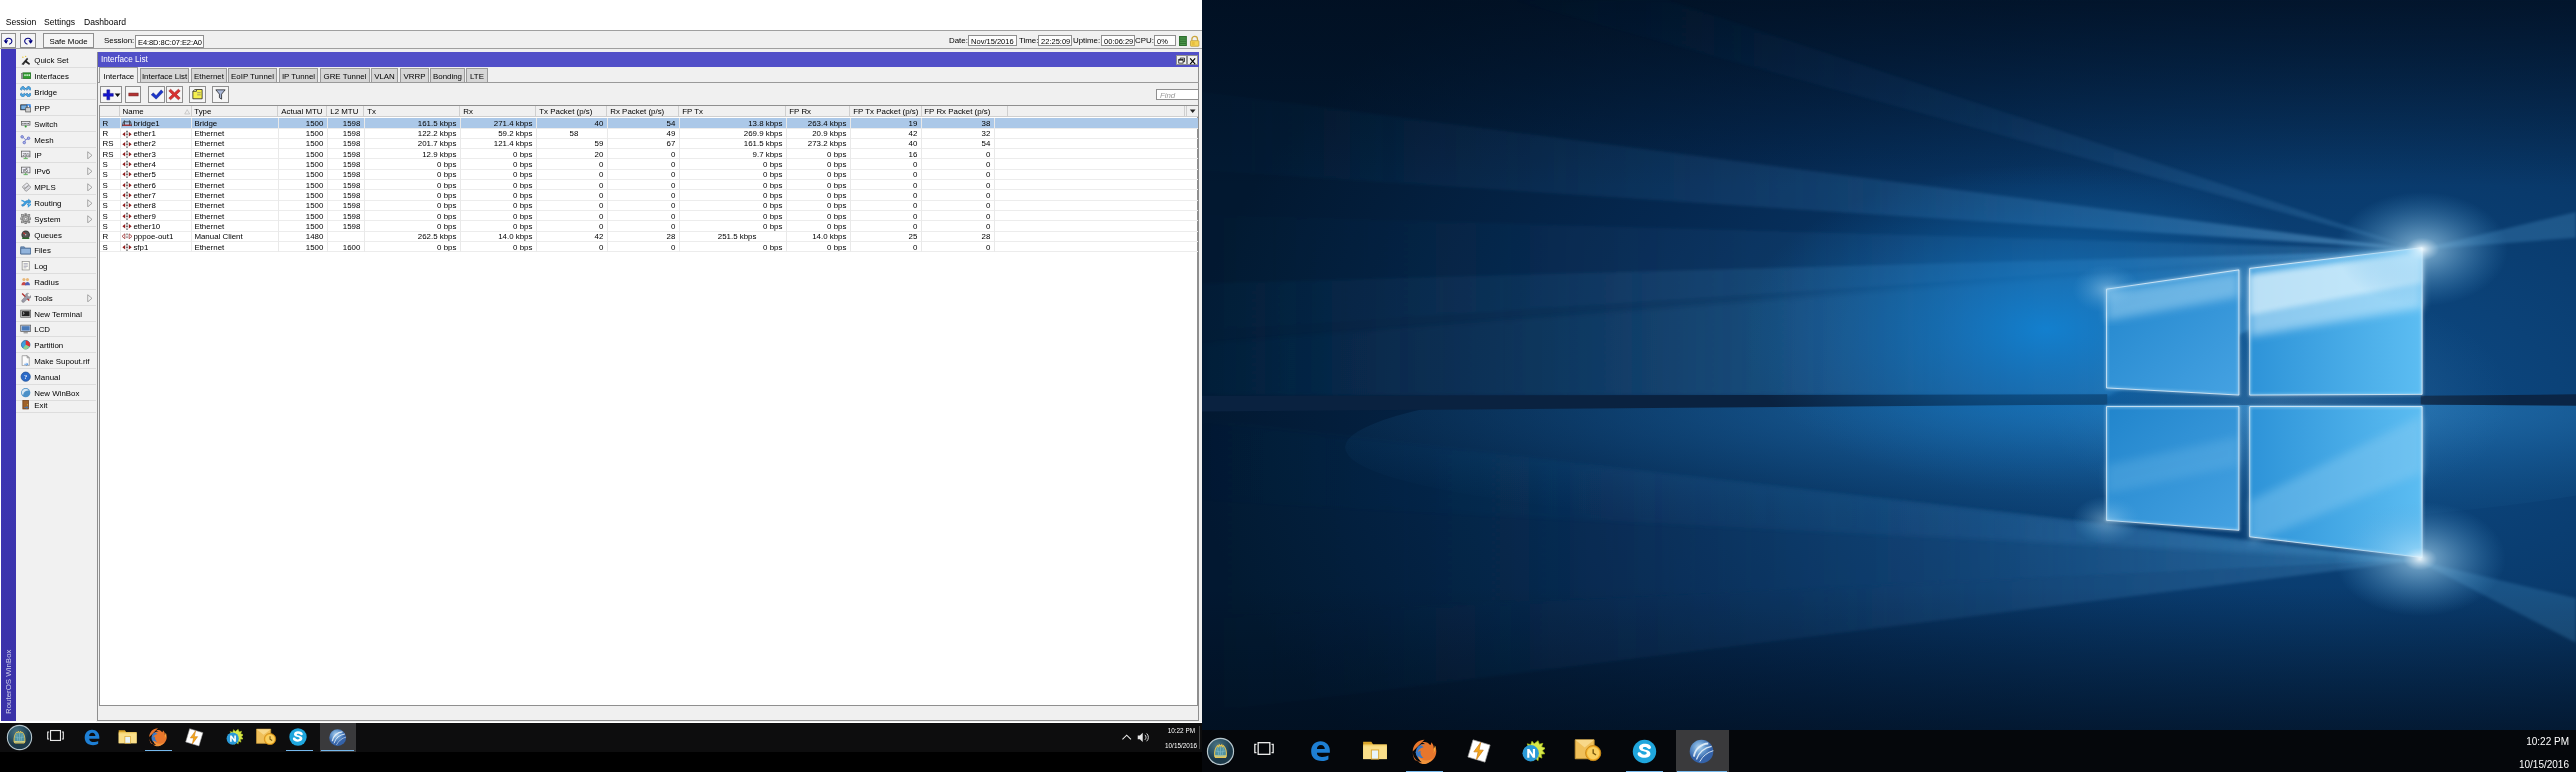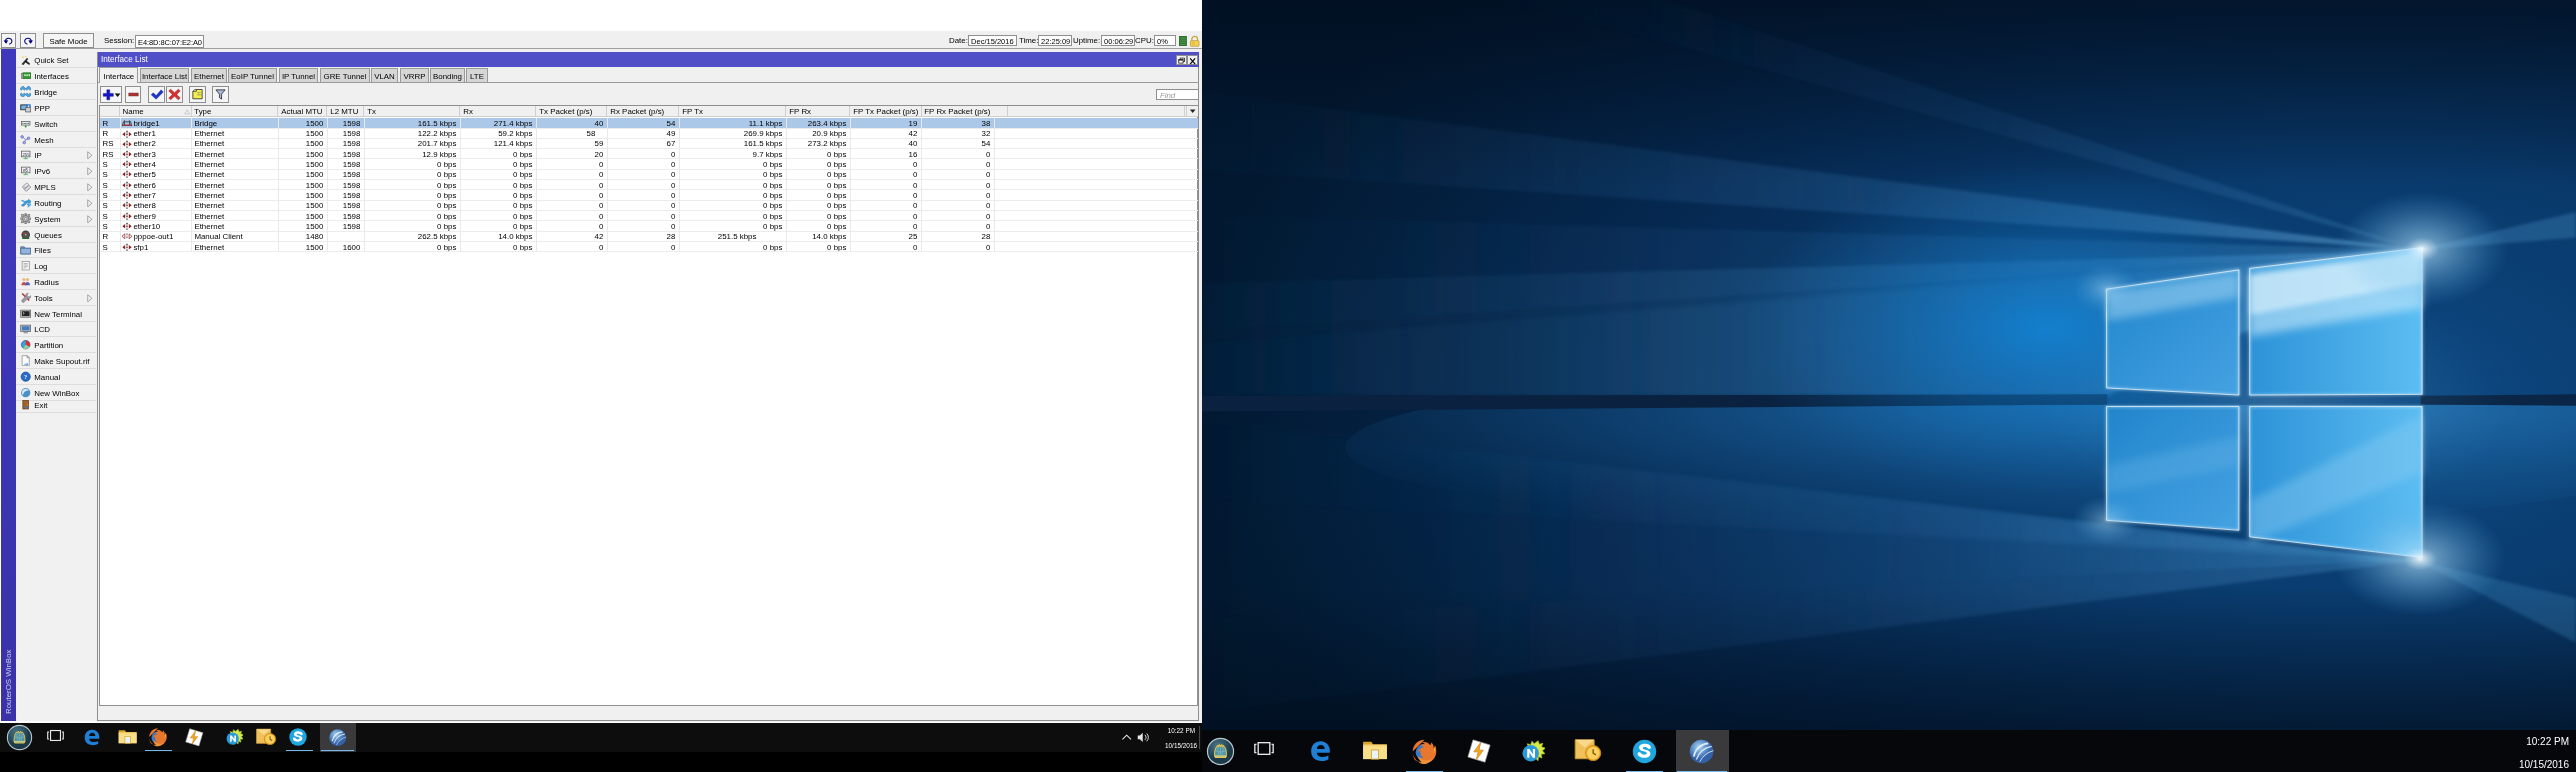--- a/index.html
+++ b/index.html
@@ -59,38 +59,43 @@
 #ltask { position:absolute; left:0; top:723px; width:1202px; height:29px; background:#0d0d0e; }
 #rtask { position:absolute; left:0px; top:730px; width:1374px; height:43px; background:#05070b; }
 .ticon { position:absolute; }
 .underline { position:absolute; height:1.4px; background:#76b9ed; }
 #rightmon { position:absolute; left:1202px; top:0; width:1374px; height:773px; background:#02101f; }
 .trayclock { position:absolute; color:#fff; text-align:right; }
 </style></head>
 <body>
 <div id="leftmon">
  <div id="app">
+  <div id="menubar">
+    <span style="left:5.7px">Session</span>
+        <span style="left:44px">Settings</span>
+        <span style="left:84px">Dashboard</span>
+  </div>
   <div id="toolbar">
     <div class="tbtn" style="left:1.4px;width:15px">
       <svg width="13.6" height="13.6" viewBox="0 0 19 19">
             <path d="M5.5 12.5 A4.6 4.2 0 1 1 10 14.2" fill="none" stroke="#000080" stroke-width="1.5"></path>
             <path d="M2.2 9.2 l3.8 4.6 l2.6-5.2 z" fill="#000080"></path>
           </svg>
     </div>
     <div class="tbtn" style="left:20px;width:15.7px">
       <svg width="13.6" height="13.6" viewBox="0 0 19 19">
             <path d="M13.5 12.5 A4.6 4.2 0 1 0 9 14.2" fill="none" stroke="#000080" stroke-width="1.5"></path>
             <path d="M16.8 9.2 l-3.8 4.6 l-2.6-5.2 z" fill="#000080"></path>
           </svg>
     </div>
     <div class="tbtn" style="left:43px;width:51px;font-size:7.9px;text-align:center;padding-top:2.9px">Safe Mode</div>
     <span class="lbl" style="left:104px;top:5px">Session:</span>
     <div class="fld" style="left:135px;top:3.6px;width:69px;height:13.6px;padding:2.1px 0 0 2.1px;font-size:7.5px;letter-spacing:-0.1px">E4:8D:8C:07:E2:A0</div>
     <span class="lbl" style="left:949px;top:5px">Date:</span>
-    <div class="fld" style="left:968px;top:4.3px;width:49px;height:10.7px;padding:0.7px 0 0 2.1px">Dec/15/2016</div>
+    <div class="fld" style="left:968px;top:4.3px;width:49px;height:10.7px;padding:0.7px 0 0 2.1px">Nov/15/2016</div>
     <span class="lbl" style="left:1019px;top:5px">Time:</span>
     <div class="fld" style="left:1038px;top:4.3px;width:34px;height:10.7px;padding:0.7px 0 0 2.1px">22:25:09</div>
     <span class="lbl" style="left:1073px;top:5px">Uptime:</span>
     <div class="fld" style="left:1101px;top:4.3px;width:34px;height:10.7px;padding:0.7px 0 0 2.1px">00:06:29</div>
     <span class="lbl" style="left:1135px;top:5px">CPU:</span>
     <div class="fld" style="left:1154px;top:4.3px;width:21.5px;height:10.7px;padding:0.7px 0 0 2.1px">0%</div>
     <svg class="abs" style="left:1179px;top:5px" width="7.9" height="10" viewBox="0 0 11 14">
           <rect x="0" y="0" width="11" height="14" fill="#2d6e2d"></rect>
           <rect x="1.5" y="2" width="8" height="1.6" fill="#4e9a4e"></rect>
           <rect x="1.5" y="5" width="8" height="1.6" fill="#4e9a4e"></rect>
@@ -443,40 +448,40 @@
                   <line x1="1" y1="8.7" x2="13" y2="8.7" stroke="#9e2020" stroke-width="1.8"></line>
                 </svg></span>
               <span class="cell" style="left:33px">bridge1</span>
               <span class="cell" style="left:94px">Bridge</span>
               <span class="cell num" style="left:159px;width:64px">1500</span>
               <span class="cell num" style="left:196px;width:64px">1598</span>
               <span class="cell num" style="left:292px;width:64px">161.5 kbps</span>
               <span class="cell num" style="left:368px;width:64px">271.4 kbps</span>
               <span class="cell num" style="left:439px;width:64px">40</span>
               <span class="cell num" style="left:511px;width:64px">54</span>
-              <span class="cell num" style="left:618px;width:64px">11.1 kbps</span>
+              <span class="cell num" style="left:618px;width:64px">13.8 kbps</span>
               <span class="cell num" style="left:682px;width:64px">263.4 kbps</span>
               <span class="cell num" style="left:753px;width:64px">19</span>
               <span class="cell num" style="left:826px;width:64px">38</span>
             </div>
             <div class="rowline" style="top:9.6px"></div>
             <div class="row" style="top:10.3px">
               <span class="cell" style="left:2.1px">R</span>
               <span class="cell" style="left:22px;top:1.4px"><svg width="10" height="8.6" viewBox="0 0 14 12">
                   <path d="M0.5 6 l4-3.2 v6.4 z" fill="#8e1a1a"></path>
                   <path d="M13.5 6 l-4-3.2 v6.4 z" fill="#8e1a1a"></path>
                   <line x1="7" y1="1" x2="7" y2="11" stroke="#222" stroke-width="1.7" stroke-dasharray="2.4 1.6"></line>
                 </svg></span>
               <span class="cell" style="left:33px">ether1</span>
               <span class="cell" style="left:94px">Ethernet</span>
               <span class="cell num" style="left:159px;width:64px">1500</span>
               <span class="cell num" style="left:196px;width:64px">1598</span>
               <span class="cell num" style="left:292px;width:64px">122.2 kbps</span>
               <span class="cell num" style="left:368px;width:64px">59.2 kbps</span>
-              <span class="cell num" style="left:431px;width:64px">58</span>
+              <span class="cell num" style="left:414px;width:64px">58</span>
               <span class="cell num" style="left:511px;width:64px">49</span>
               <span class="cell num" style="left:618px;width:64px">269.9 kbps</span>
               <span class="cell num" style="left:682px;width:64px">20.9 kbps</span>
               <span class="cell num" style="left:753px;width:64px">42</span>
               <span class="cell num" style="left:826px;width:64px">32</span>
             </div>
             <div class="rowline" style="top:20px"></div>
             <div class="row" style="top:20.6px">
               <span class="cell" style="left:2.1px">RS</span>
               <span class="cell" style="left:22px;top:1.4px"><svg width="10" height="8.6" viewBox="0 0 14 12">

